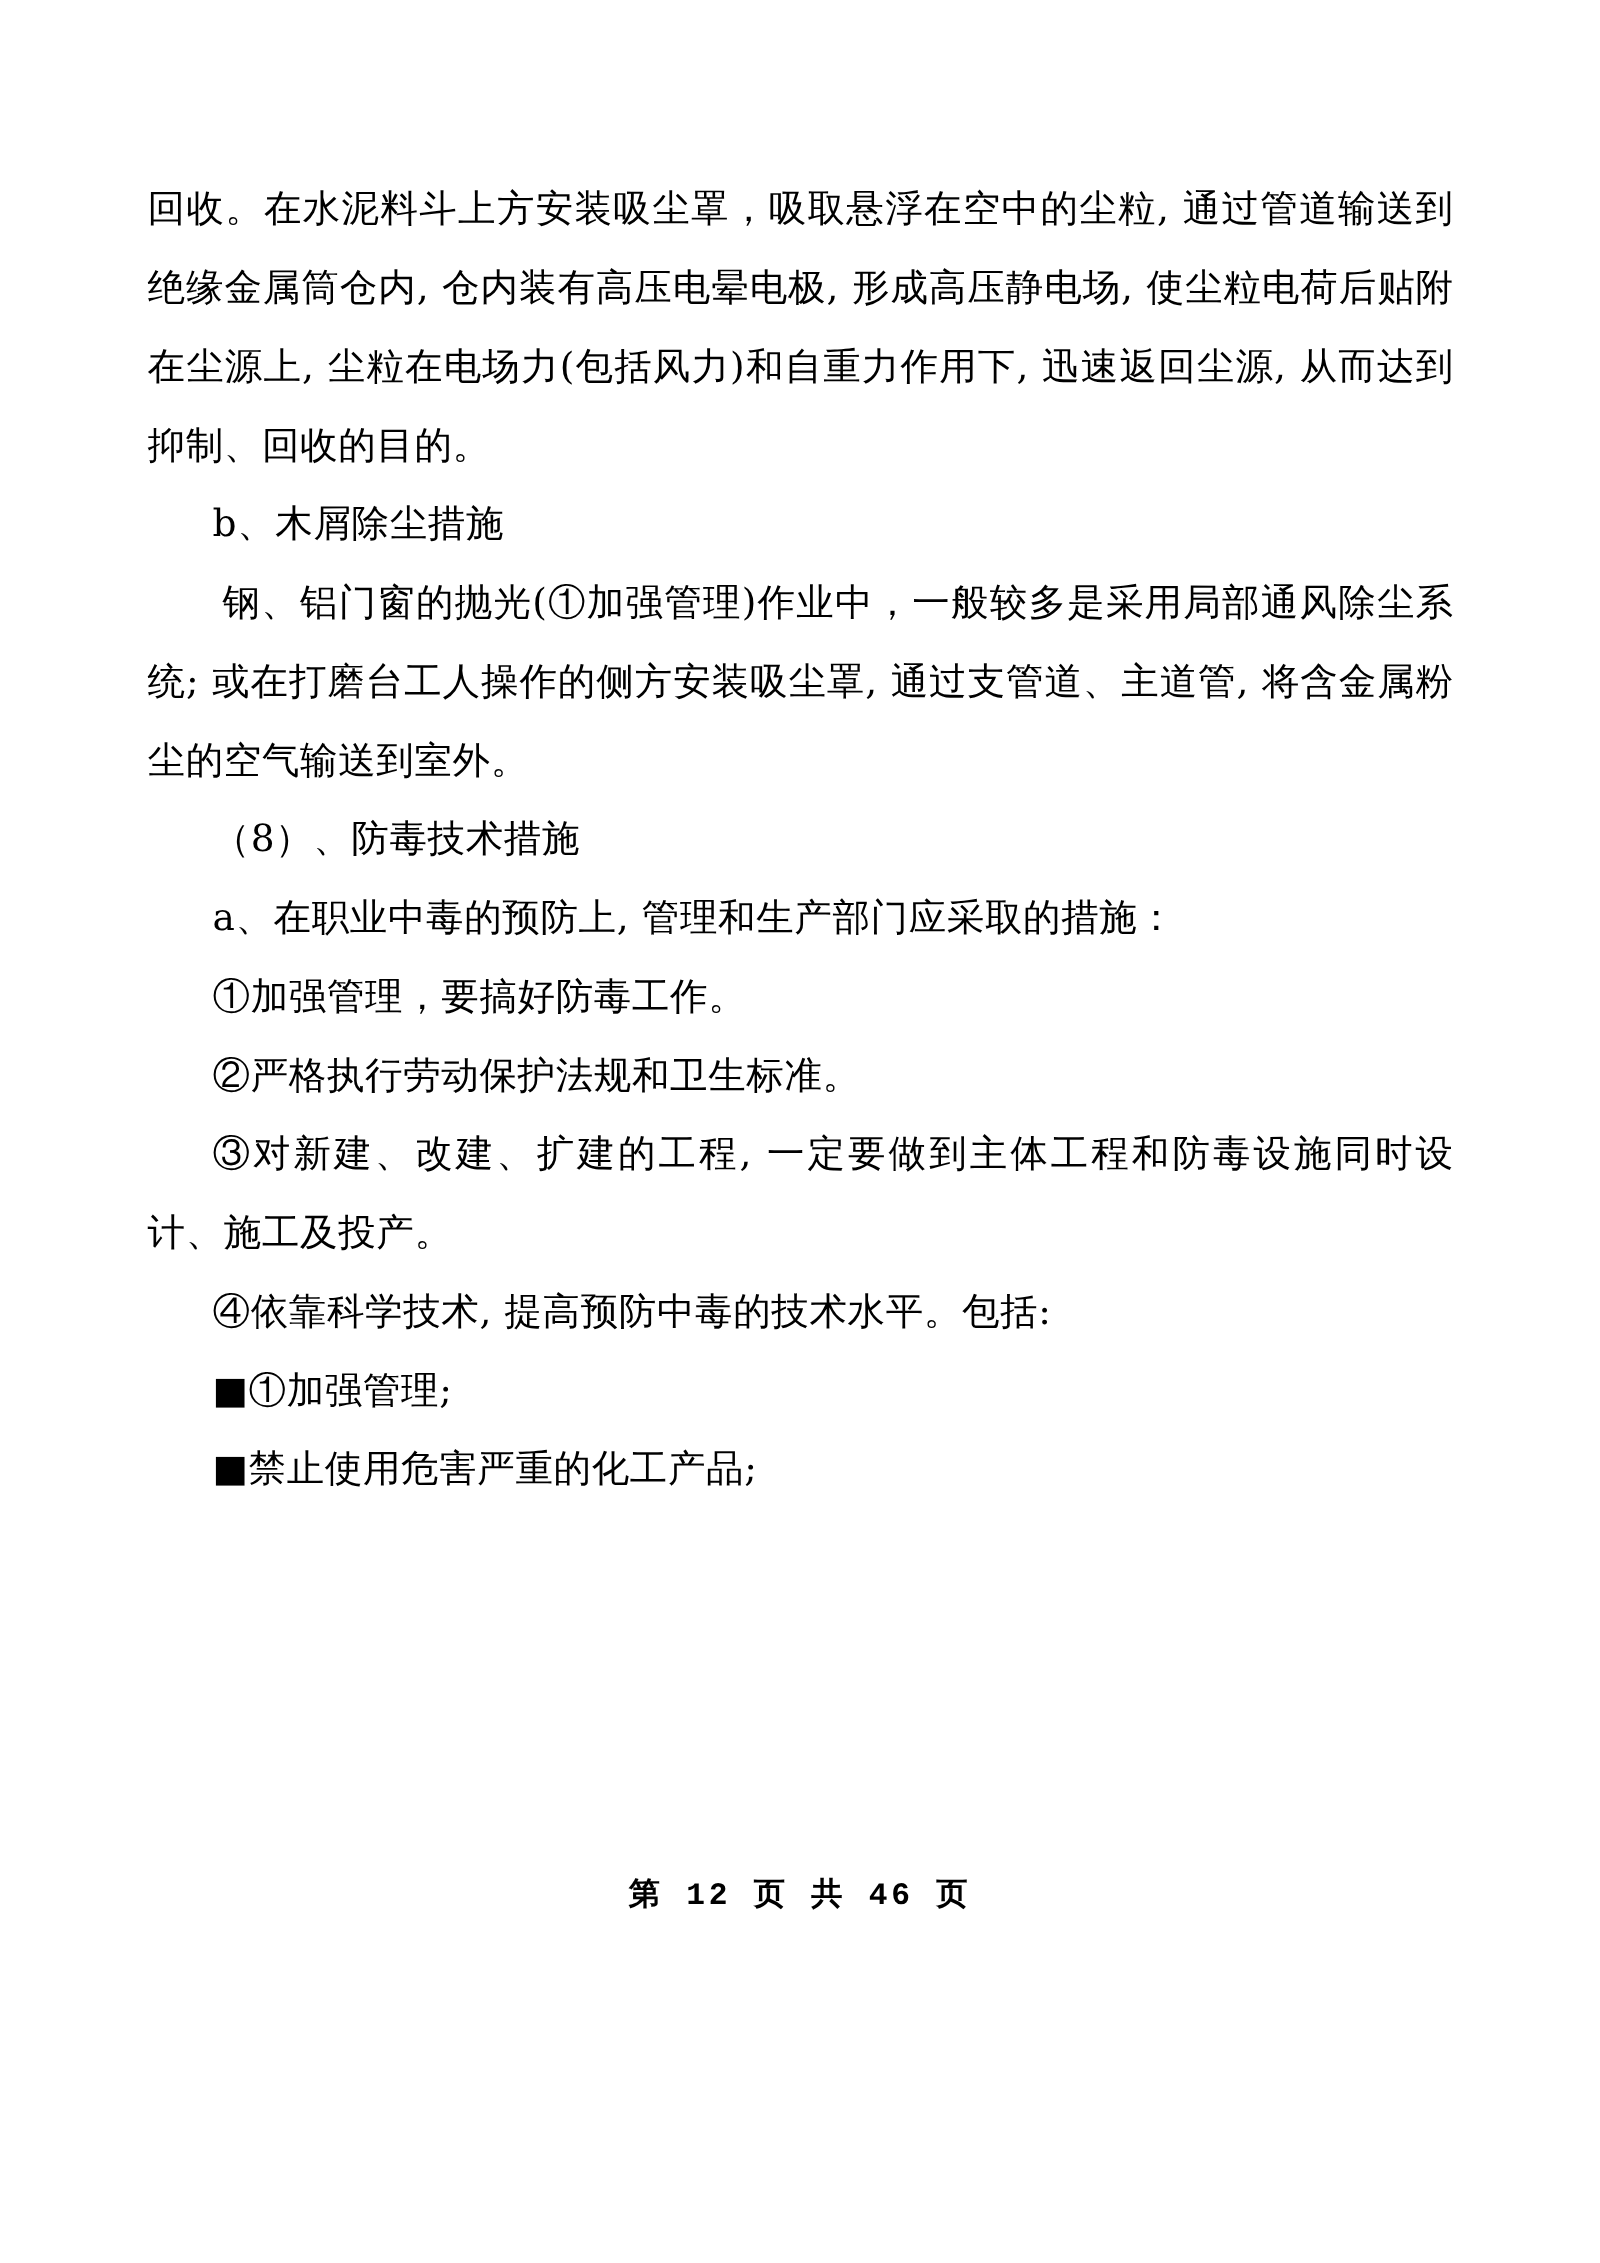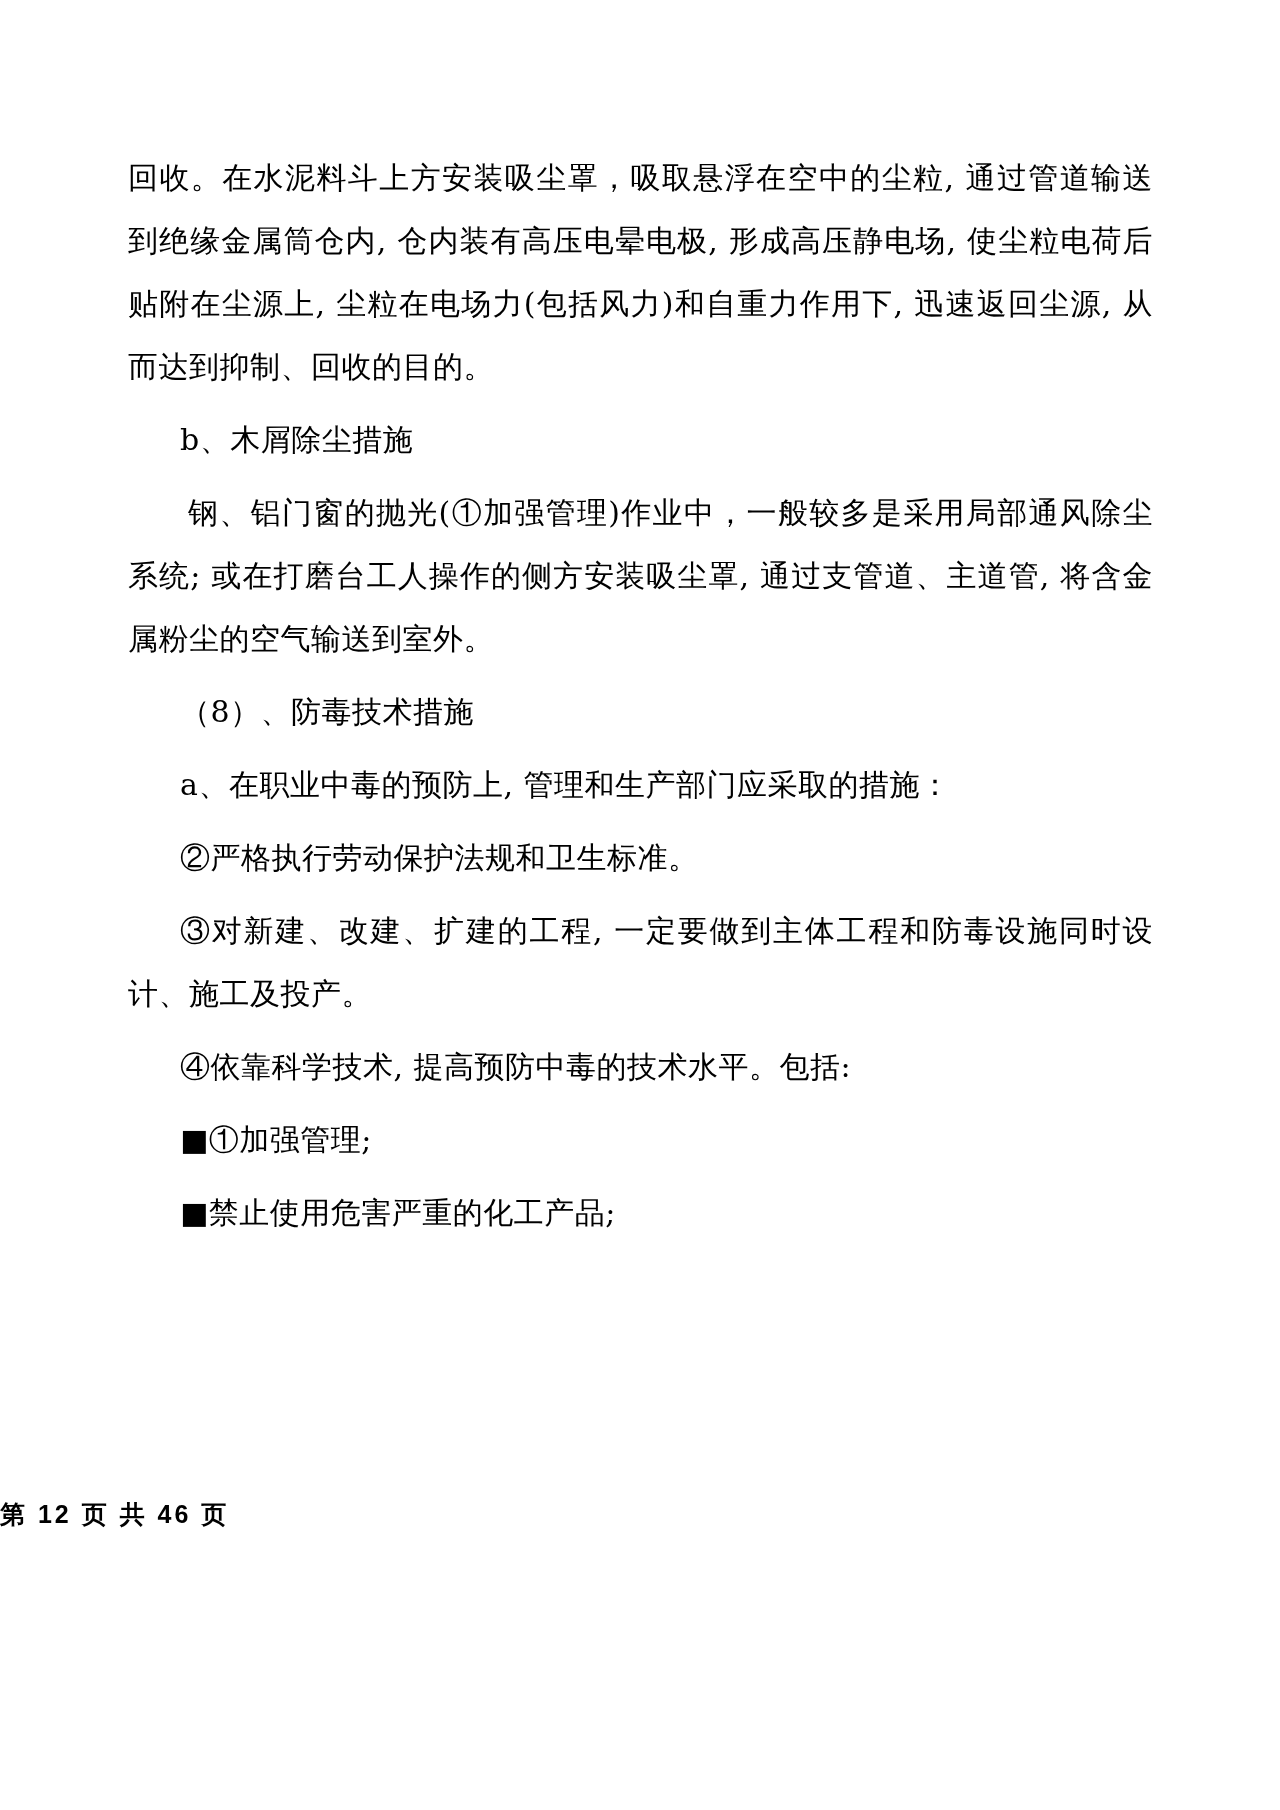--- a/index.html
+++ b/index.html
@@ -21,50 +21,52 @@
     left: 118px;
     top: 136px;
     width: 1045px;
   }
   .para {
     font-size: 30px;
     line-height: 63px;
     letter-spacing: 0.5px;
     text-align: justify;
     text-justify: inter-ideograph;
-    margin: 10px;
+    margin: 0;
     word-break: break-all;
   }
   .indent {
     text-indent: 60px;
   }
   .indent-small {
     text-indent: 52px;
   }
   .footer {
     position: absolute;
     left: 0;
     right: 0;
     top: 1498px;
+    text-align: center;
     font-size: 25px;
     font-weight: bold;
-    font-family: Liberation Sans, sans-serif;
+    font-family: Liberation Mono, monospace;
     letter-spacing: 3px;
   }
 </style>
 </head>
 <body>
 
 <div class="page">
   <div class="content">
     <p class="para">回收。在水泥料斗上方安装吸尘罩，吸取悬浮在空中的尘粒, 通过管道输送到绝缘金属筒仓内, 仓内装有高压电晕电极, 形成高压静电场, 使尘粒电荷后贴附在尘源上, 尘粒在电场力(包括风力)和自重力作用下, 迅速返回尘源, 从而达到抑制、回收的目的。</p>
     <p class="para indent-small">b、木屑除尘措施</p>
     <p class="para indent">钢、铝门窗的抛光(①加强管理)作业中，一般较多是采用局部通风除尘系统; 或在打磨台工人操作的侧方安装吸尘罩, 通过支管道、主道管, 将含金属粉尘的空气输送到室外。</p>
     <p class="para indent-small">（8）、防毒技术措施</p>
     <p class="para indent-small">a、在职业中毒的预防上, 管理和生产部门应采取的措施：</p>
+    <p class="para indent-small">①加强管理，要搞好防毒工作。</p>
     <p class="para indent-small">②严格执行劳动保护法规和卫生标准。</p>
     <p class="para indent-small">③对新建、改建、扩建的工程, 一定要做到主体工程和防毒设施同时设计、施工及投产。</p>
     <p class="para indent-small">④依靠科学技术, 提高预防中毒的技术水平。包括:</p>
     <p class="para indent-small">■①加强管理;</p>
     <p class="para indent-small">■禁止使用危害严重的化工产品;</p>
   </div>
   <div class="footer">第 12 页 共 46 页</div>
 </div>
 
 </body></html>

